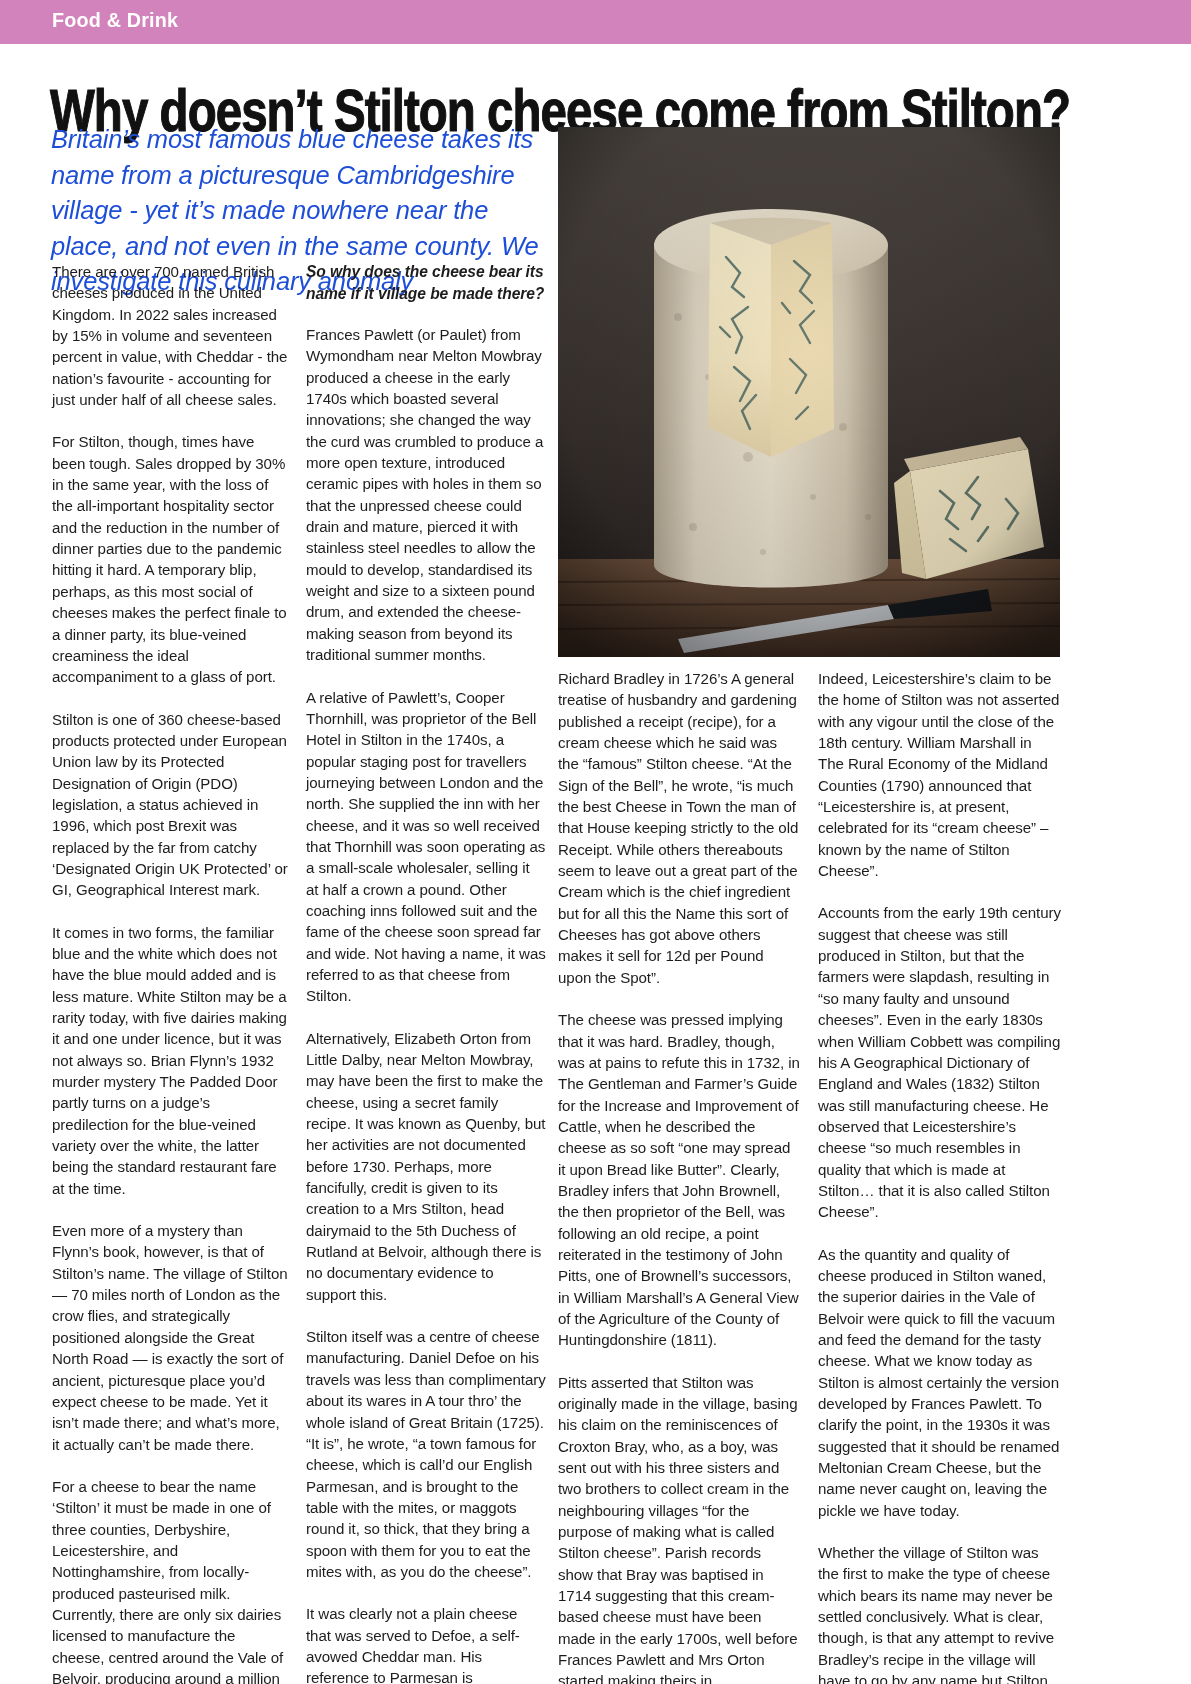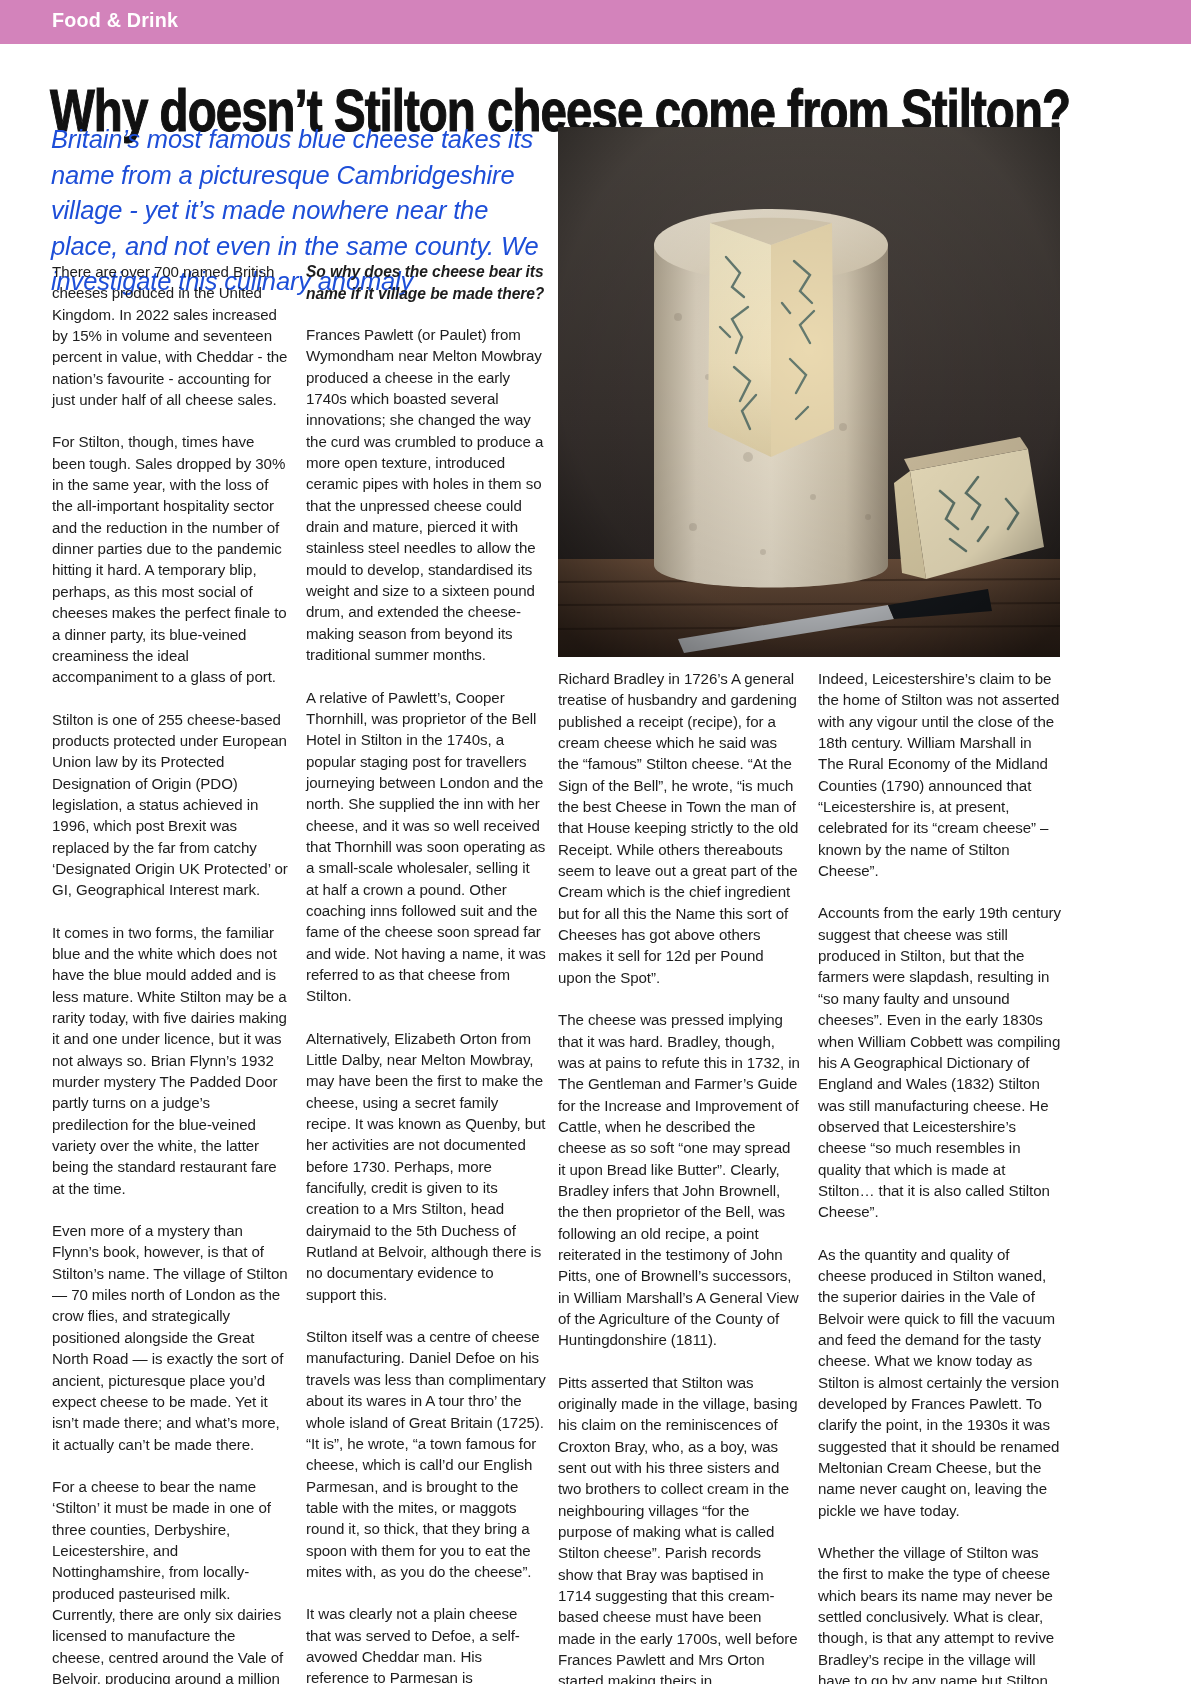--- a/index.html
+++ b/index.html
@@ -215,21 +215,21 @@
         <path d="M330 478 L430 462 L434 484 L336 492 Z" fill="#15181c"></path>
       </g>
 
       <rect x="0" y="0" width="502" height="530" fill="url(#vig)"></rect>
     </svg>
   </div>
 
   <div class="col" id="col1">
       <p>There are over 700 named British cheeses produced in the United Kingdom. In 2022 sales increased by 15% in volume and seventeen percent in value, with Cheddar - the nation’s favourite - accounting for just under half of all cheese sales.</p>
       <p>For Stilton, though, times have been tough. Sales dropped by 30% in the same year, with the loss of the all-important hospitality sector and the reduction in the number of dinner parties due to the pandemic hitting it hard. A temporary blip, perhaps, as this most social of cheeses makes the perfect finale to a dinner party, its blue-veined creaminess the ideal accompaniment to a glass of port.</p>
-      <p>Stilton is one of 255 cheese-based products protected under European Union law by its Protected Designation of Origin (PDO) legislation, a status achieved in 1996, which post Brexit was replaced by the far from catchy ‘Designated Origin UK Protected’ or GI, Geographical Interest mark.</p>
+      <p>Stilton is one of 360 cheese-based products protected under European Union law by its Protected Designation of Origin (PDO) legislation, a status achieved in 1996, which post Brexit was replaced by the far from catchy ‘Designated Origin UK Protected’ or GI, Geographical Interest mark.</p>
       <p>It comes in two forms, the familiar blue and the white which does not have the blue mould added and is less mature. White Stilton may be a rarity today, with five dairies making it and one under licence, but it was not always so. Brian Flynn’s 1932 murder mystery The Padded Door partly turns on a judge’s predilection for the blue-veined variety over the white, the latter being the standard restaurant fare at the time.</p>
       <p>Even more of a mystery than Flynn’s book, however, is that of Stilton’s name. The village of Stilton — 70 miles north of London as the crow flies, and strategically positioned alongside the Great North Road — is exactly the sort of ancient, picturesque place you’d expect cheese to be made. Yet it isn’t made there; and what’s more, it actually can’t be made there.</p>
       <p>For a cheese to bear the name ‘Stilton’ it must be made in one of three counties, Derbyshire, Leicestershire, and Nottinghamshire, from locally-produced pasteurised milk. Currently, there are only six dairies licensed to manufacture the cheese, centred around the Vale of Belvoir, producing around a million full Stilton cheeses a year. The village of Stilton may have moved administratively from Huntingdonshire to Cambridgeshire in the 1970s, but it has never been in one of the three counties named in the PDO.</p>
     </div>
   <div class="col" id="col2">
       <p class="subhead">So why does the cheese bear its name if it village be made there?</p>
       <p>Frances Pawlett (or Paulet) from Wymondham near Melton Mowbray produced a cheese in the early 1740s which boasted several innovations; she changed the way the curd was crumbled to produce a more open texture, introduced ceramic pipes with holes in them so that the unpressed cheese could drain and mature, pierced it with stainless steel needles to allow the mould to develop, standardised its weight and size to a sixteen pound drum, and extended the cheese-making season from beyond its traditional summer months.</p>
       <p>A relative of Pawlett’s, Cooper Thornhill, was proprietor of the Bell Hotel in Stilton in the 1740s, a popular staging post for travellers journeying between London and the north. She supplied the inn with her cheese, and it was so well received that Thornhill was soon operating as a small-scale wholesaler, selling it at half a crown a pound. Other coaching inns followed suit and the fame of the cheese soon spread far and wide. Not having a name, it was referred to as that cheese from Stilton.</p>
       <p>Alternatively, Elizabeth Orton from Little Dalby, near Melton Mowbray, may have been the first to make the cheese, using a secret family recipe. It was known as Quenby, but her activities are not documented before 1730. Perhaps, more fancifully, credit is given to its creation to a Mrs Stilton, head dairymaid to the 5th Duchess of Rutland at Belvoir, although there is no documentary evidence to support this.</p>
       <p>Stilton itself was a centre of cheese manufacturing. Daniel Defoe on his travels was less than complimentary about its wares in A tour thro’ the whole island of Great Britain (1725). “It is”, he wrote, “a town famous for cheese, which is call’d our English Parmesan, and is brought to the table with the mites, or maggots round it, so thick, that they bring a spoon with them for you to eat the mites with, as you do the cheese”.</p>

